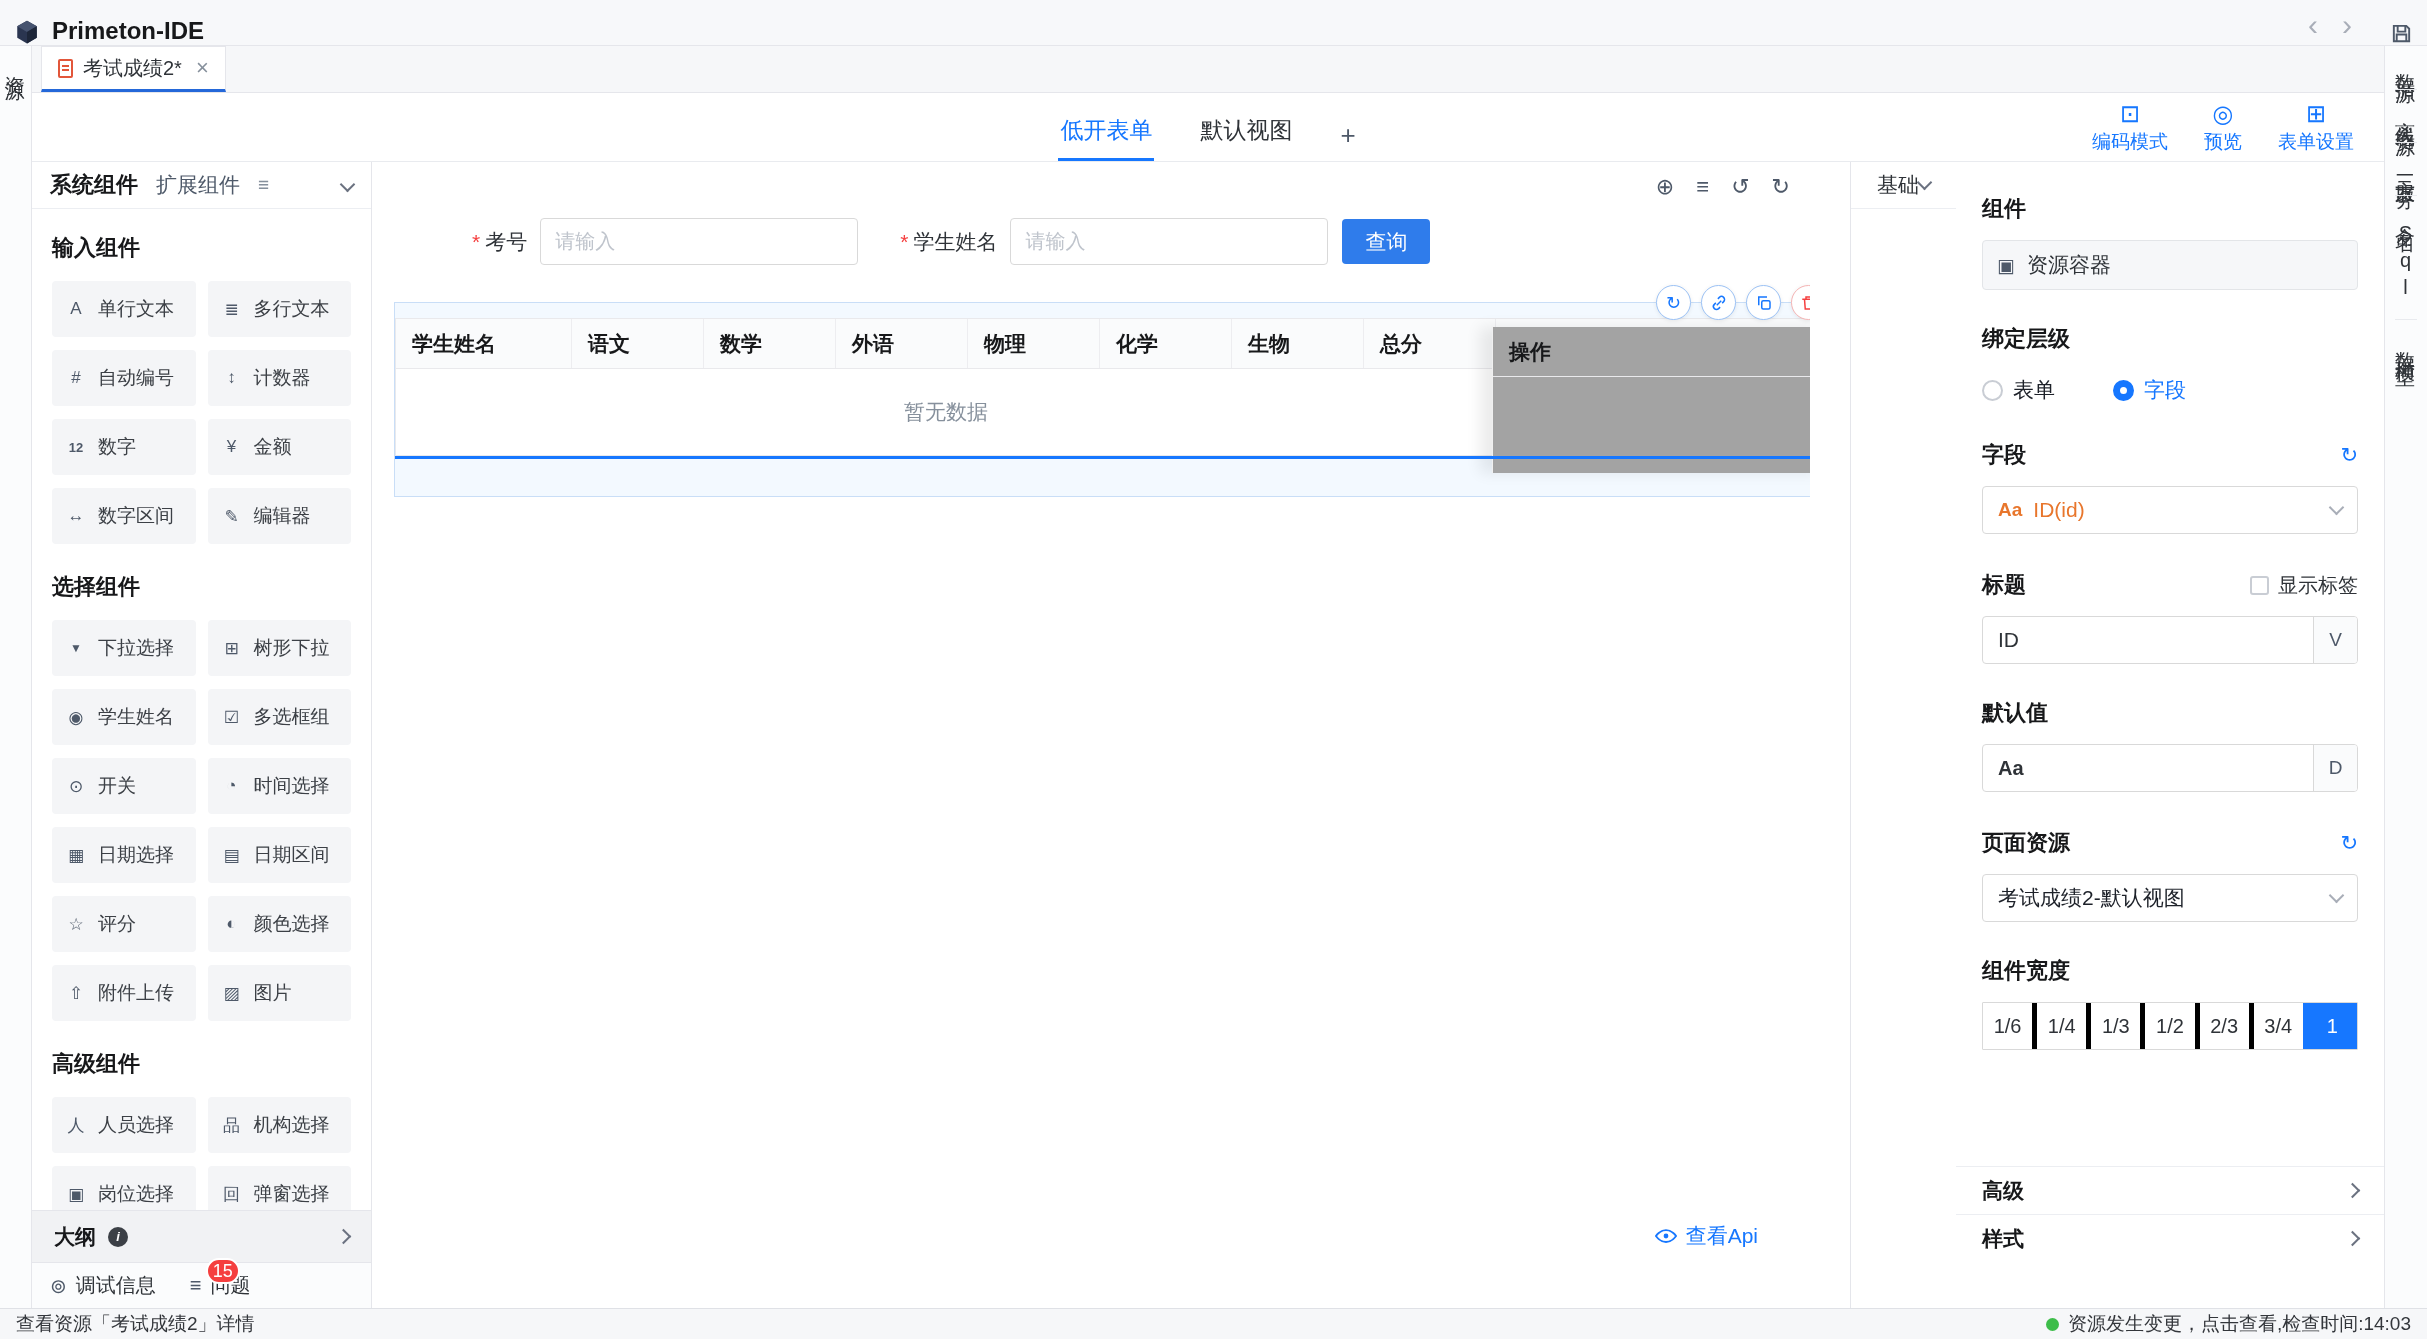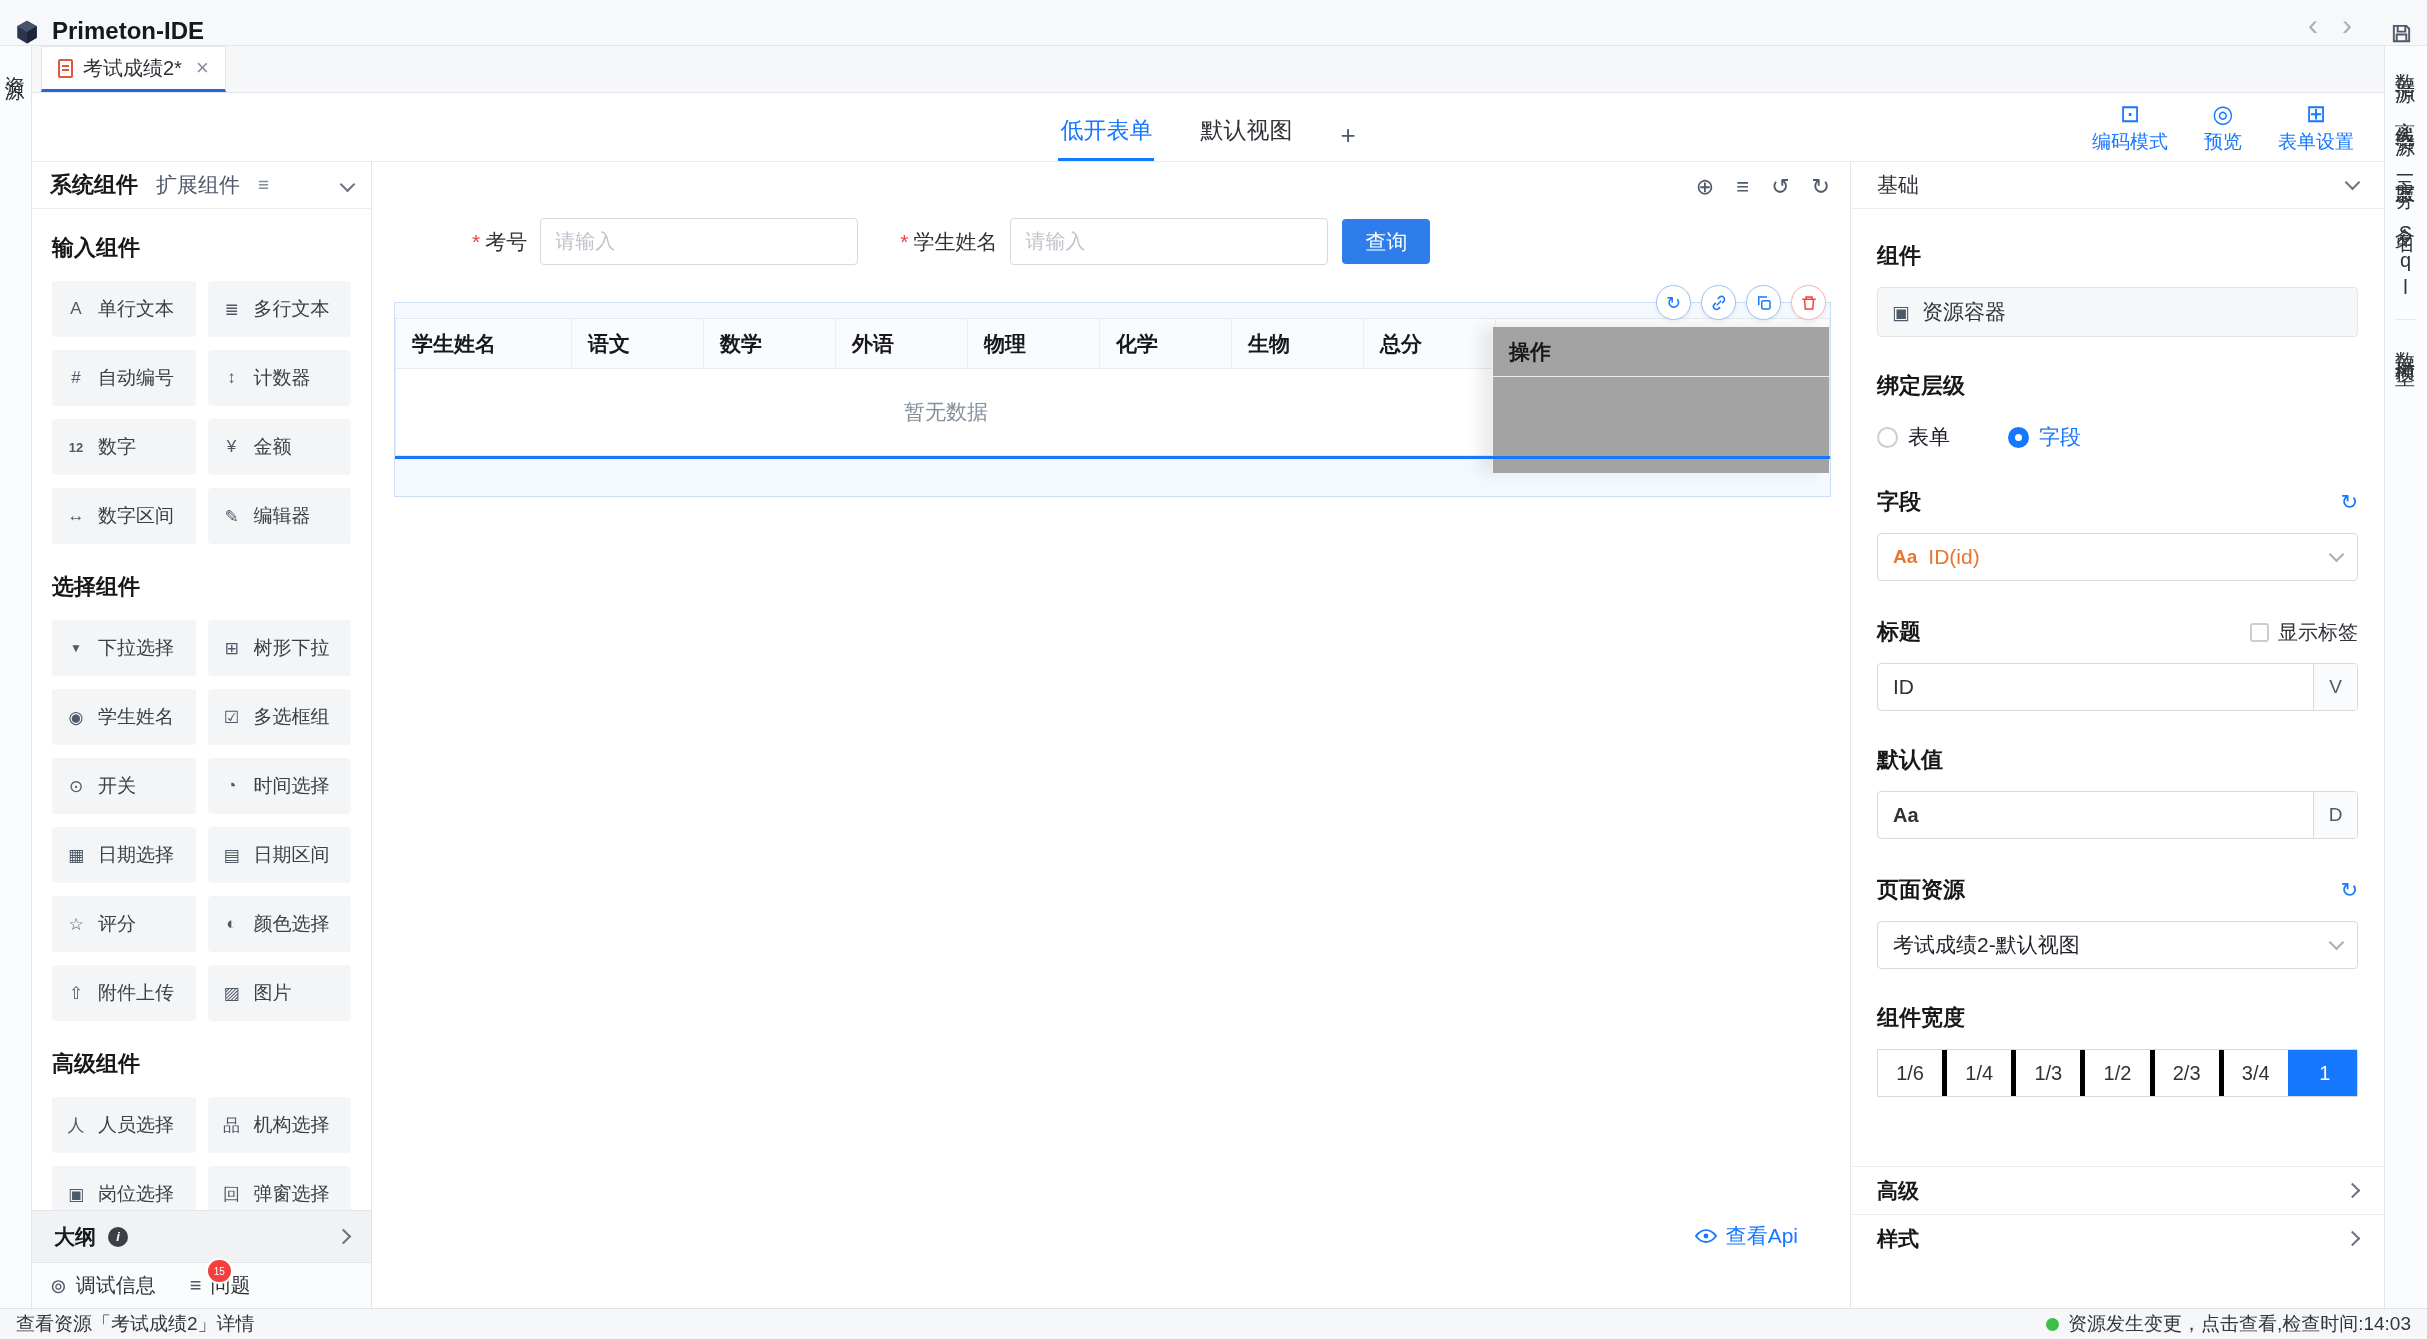--- a/index.html
+++ b/index.html
@@ -62,21 +62,21 @@
   .pal-grid { display:grid; grid-template-columns:1fr 1fr; gap:13px 12px; }
   .pal-item { height:56px; background:#f4f5f7; border-radius:4px; display:flex; align-items:center; gap:10px; padding:0 12px; font-size:19px; color:#3c4046; cursor:grab; }
   .pal-item .pi { width:24px; text-align:center; color:#4e5969; font-size:17px; flex:none; }
   .outline-row { height:52px; flex:none; background:#f1f2f4; border-top:1px solid #e5e6eb; display:flex; align-items:center; gap:12px; padding:0 22px; font-size:21px; font-weight:700; color:#17181a; cursor:pointer; }
   .info-circle { width:20px; height:20px; border-radius:50%; background:#3c4046; color:#fff; font-size:13px; font-weight:700; display:flex; align-items:center; justify-content:center; font-style:italic; }
   .outline-row .chev { margin-left:auto; }
   .debug-row { height:46px; flex:none; background:#fbfcfd; border-top:1px solid #e5e6eb; display:flex; align-items:center; padding:0 18px; font-size:20px; color:#2f3338; }
   .debug-item { display:flex; align-items:center; gap:9px; cursor:pointer; }
   .debug-item .ico { color:#4e5969; font-size:20px; }
   .problems { margin-left:34px; position:relative; }
-  .badge { position:absolute; top:-14px; left:16px; min-width:27px; height:26px; padding:0 5px; background:#f53f3f; border:2px solid #fff; border-radius:14px; color:#fff; font-size:10px; display:flex; align-items:center; justify-content:center; }
+  .badge { position:absolute; top:-14px; left:16px; min-width:27px; height:26px; padding:0 5px; background:#f53f3f; border:2px solid #fff; border-radius:14px; color:#fff; font-size:18px; display:flex; align-items:center; justify-content:center; }
 
   
   .canvas { flex:1; position:relative; background:#fff; overflow:hidden; }
   .canvas-icons { position:absolute; top:12px; right:20px; display:flex; gap:22px; color:#4e5969; font-size:22px; }
   .canvas-icons span { cursor:pointer; }
   .form-row { position:absolute; top:56px; left:0; right:0; display:flex; align-items:center; padding-left:100px; }
   .f-label { font-size:21px; color:#2f3338; white-space:nowrap; }
   .req { color:#f53f3f; margin-right:5px; font-size:21px; }
   .f-input { width:318px; height:47px; border:1px solid #d9d9d9; border-radius:4px; padding:0 14px; font-size:20px; color:#2f3338; margin-left:13px; outline:none; font-family:inherit; }
   .f-input::placeholder { color:#bfc4cc; }
@@ -93,21 +93,21 @@
   .th { display:flex; align-items:center; padding-left:16px; font-size:21px; font-weight:700; color:#17181a; border-right:1px solid #ededf0; }
   .c0 { width:176px; } .cs { width:132px; }
   .tbl-empty { position:absolute; left:0; top:50px; width:1100px; height:86px; display:flex; align-items:center; justify-content:center; color:#86909c; font-size:21px; }
   .op-col { position:absolute; top:8px; right:0; width:337px; height:146px; background:#a3a3a3; border-left:1px solid #f0f0f0; box-shadow:-12px 0 14px rgba(0,0,0,0.08); }
   .op-head { height:50px; display:flex; align-items:center; padding-left:16px; font-size:21px; font-weight:700; color:#17181a; border-bottom:1px solid #e9e9ec; }
   .sel-underline { position:absolute; left:0; right:0; top:153px; height:3px; background:#1677ff; }
 
   .api-link { position:absolute; right:52px; bottom:58px; display:flex; align-items:center; gap:9px; color:#1677ff; font-size:21px; cursor:pointer; }
 
   
-  .inspector { width:534px; border-left:1px solid #e5e6eb; background:#fff; display:flex; flex-direction:column; }
+  .inspector { width:534px; border-left:1px solid #e5e6eb; background:#fff; display:flex; flex-direction:row;margin-left:40px; }
   .insp-header { height:47px; flex:none; border-bottom:1px solid #eceef2; display:flex; align-items:center; justify-content:space-between; padding:0 26px; font-size:21px; color:#2f3338; cursor:pointer; }
   .insp-body { flex:1; display:flex; flex-direction:column; padding:0 26px; overflow:hidden; }
   .insp-label { font-size:22px; font-weight:700; color:#17181a; margin-top:34px; }
   .insp-label-row { display:flex; align-items:center; justify-content:space-between; margin-top:36px; }
   .insp-label-row .insp-label { margin-top:0; }
   .refresh-ico { color:#1677ff; font-size:21px; cursor:pointer; }
   .comp-box { margin-top:16px; height:50px; background:#f6f7f9; border:1px solid #e3e5e8; border-radius:4px; display:flex; align-items:center; gap:12px; padding:0 14px; font-size:21px; color:#2f3338; }
   .comp-box .ico { color:#4e5969; font-size:19px; }
   .radio-row { margin-top:22px; display:flex; gap:58px; }
   .radio-opt { display:flex; align-items:center; gap:10px; font-size:21px; cursor:pointer; }

